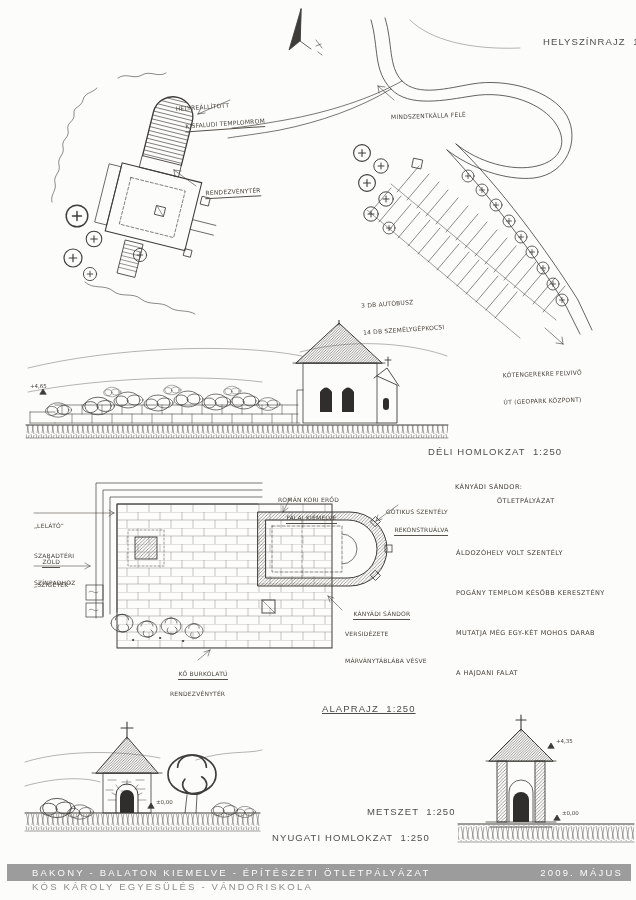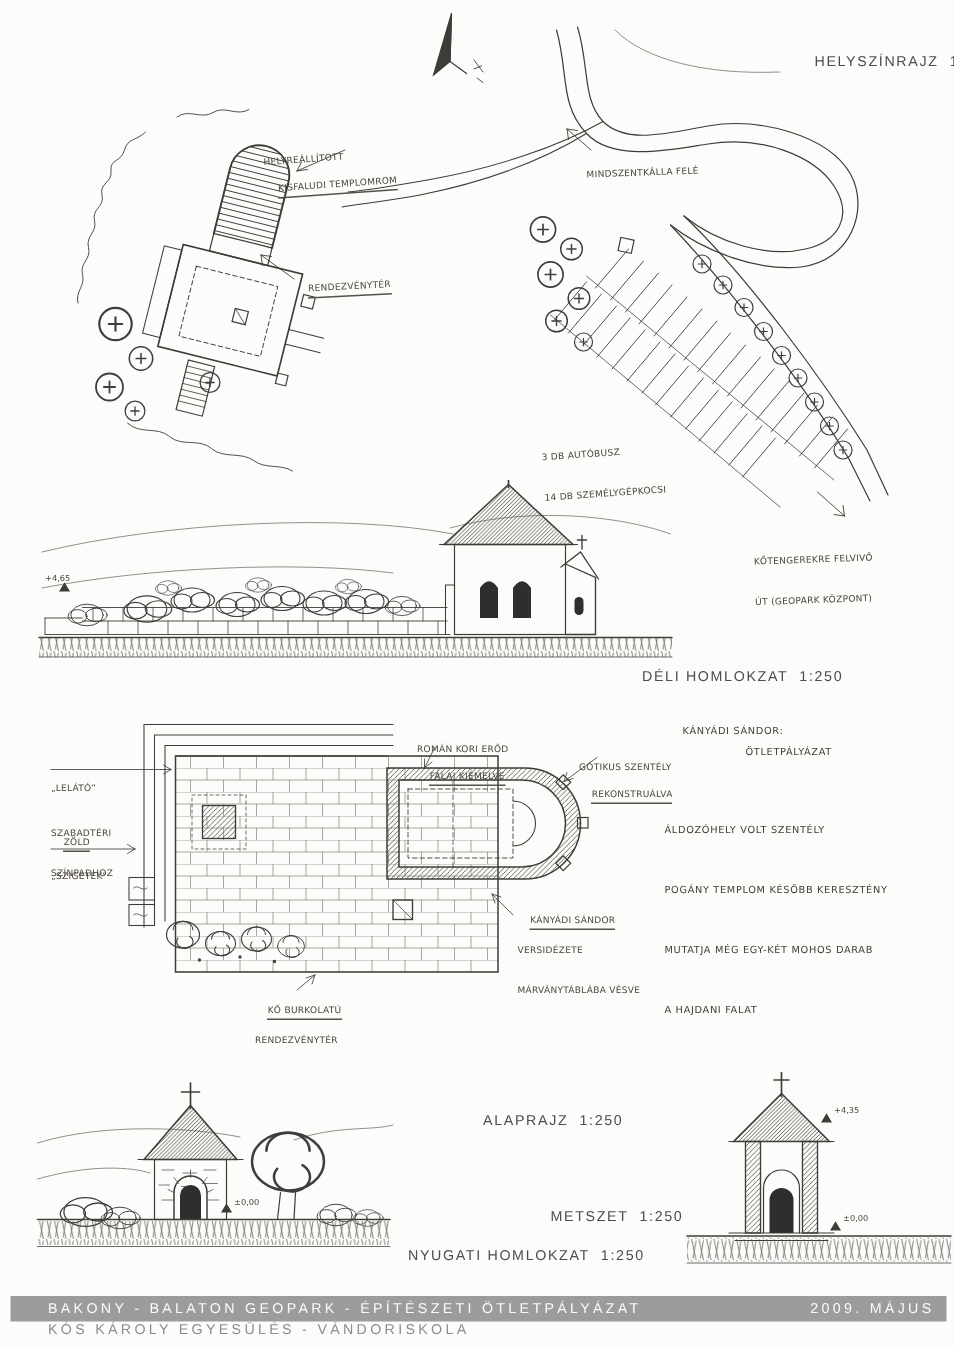--- a/index.html
+++ b/index.html
@@ -303,21 +303,21 @@
         <path d="M458,824 H634" stroke-width="1"></path>
         <rect x="458" y="825" width="176" height="16" fill="url(#gr)" stroke="none"></rect>
         <path d="M458,842 H634" stroke-width="0.5"></path>
         <path d="M548,748 l3,-5 l3,5 z M554,820 l3,-5 l3,5 z" fill="#3e3c39"></path>
       </g>
     </g>
   </svg>
 
   <div class="print-label" style="left:503px; top:36px;margin-left:40px;">HELYSZÍNRAJZ  1:500</div>
   <div class="print-label" style="left:428px; top:446px;">DÉLI HOMLOKZAT  1:250</div>
-  <div class="print-label" style="left:322px; top:742px;">ALAPRAJZ  1:250</div>
+  <div class="print-label" style="left:322px; top:703px;text-decoration:underline;">ALAPRAJZ  1:250</div>
   <div class="print-label" style="left:367px; top:806px;">METSZET  1:250</div>
   <div class="print-label" style="left:272px; top:832px;">NYUGATI HOMLOKZAT  1:250</div>
 
   <div class="hand" style="left:176px; top:83px; transform:rotate(-4deg);">
     <div>HELYREÁLLÍTOTT</div>
     <div class="ul">KISFALUDI TEMPLOMROM</div>
   </div>
   <div class="hand" style="left:197px; top:178px; transform:rotate(-3deg);">
     <div class="ul">RENDEZVÉNYTÉR</div>
   </div>
@@ -355,30 +355,30 @@
     <div>VERSIDÉZETE</div>
     <div>MÁRVÁNYTÁBLÁBA VÉSVE</div>
   </div>
   <div class="hand" style="left:170px; top:660px;">
     <div class="ul">KŐ BURKOLATÚ</div>
     <div>RENDEZVÉNYTÉR</div>
   </div>
 
   <div class="poem-part" style="left:455px; top:481px;">KÁNYÁDI SÁNDOR:</div>
   <div class="poem-part" style="left:497px; top:495px;">ÖTLETPÁLYÁZAT</div>
-  <div class="poem-part" style="left:443px; top:520px;">
+  <div class="poem-part" style="left:456px; top:520px;">
     <div>ÁLDOZÓHELY VOLT SZENTÉLY</div>
     <div>POGÁNY TEMPLOM KÉSŐBB KERESZTÉNY</div>
     <div>MUTATJA MÉG EGY-KÉT MOHOS DARAB</div>
     <div>A HAJDANI FALAT</div>
   </div>
 
   <div class="lvl" style="left:30px; top:383px;">+4,65</div>
   <div class="lvl" style="left:156px; top:799px;">±0,00</div>
   <div class="lvl" style="left:556px; top:738px;">+4,35</div>
   <div class="lvl" style="left:562px; top:810px;">±0,00</div>
 
   <div class="footer-bar"></div>
-  <div class="f-text f1">BAKONY - BALATON GEOPARK - ÉPÍTÉSZETI ÖTLETPÁLYÁZAT</div>
+  <div class="f-text f1">BAKONY - BALATON KIEMELVE - ÉPÍTÉSZETI ÖTLETPÁLYÁZAT</div>
   <div class="f-text fd">2009. MÁJUS</div>
   <div class="f-text f2">KÓS KÁROLY EGYESÜLÉS - VÁNDORISKOLA</div>
 
 </div>
 
 </body></html>

